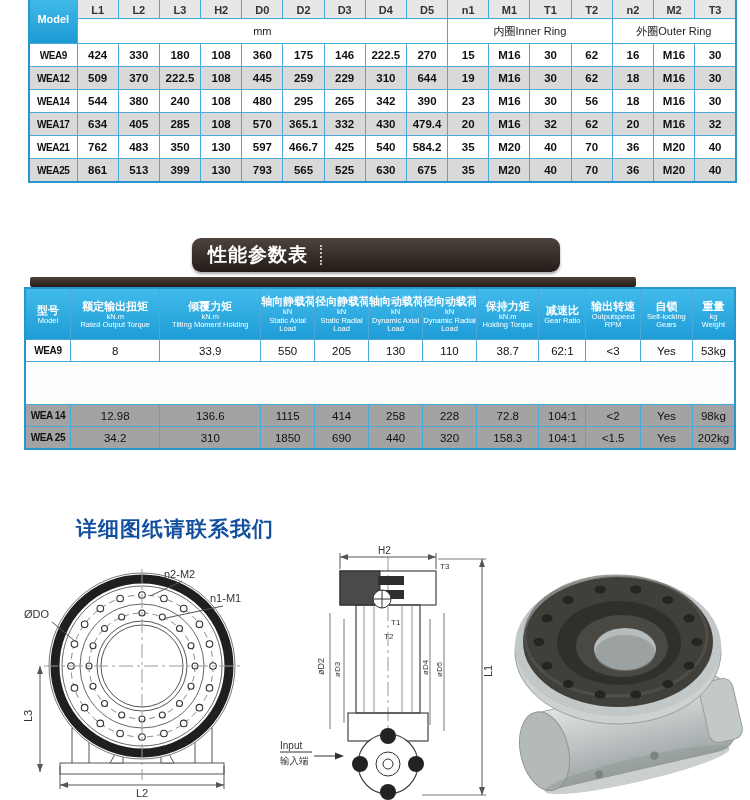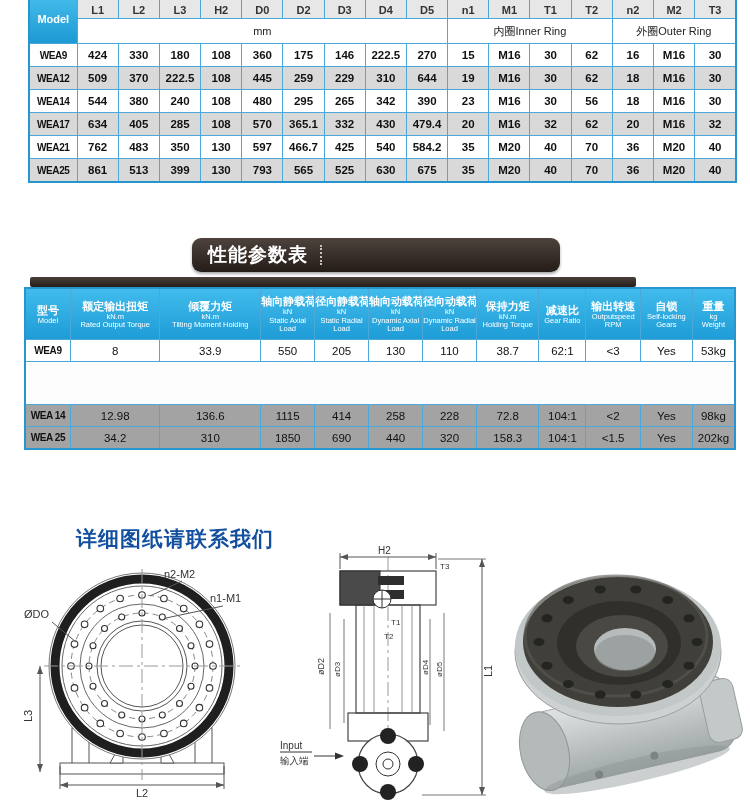--- a/index.html
+++ b/index.html
@@ -50,21 +50,21 @@
       background:linear-gradient(180deg,rgba(255,255,255,.25) 0%,rgba(250,250,250,.96) 20%,
                  rgba(247,247,247,.97) 72%,rgba(255,255,255,.08) 100%);}
   .wm .txt{position:absolute;left:258px;top:-2px;font-size:52px;letter-spacing:5px;
            color:#9c9c9c;opacity:.9;}
   .wm .blob{position:absolute;right:16px;top:2px;width:46px;height:46px;border-radius:50%;
             background:radial-gradient(circle,#bfbfbf 0%,rgba(214,214,214,0) 70%);}
 
   
   .contact{position:absolute;left:20px;top:512px;width:310px;text-align:center;}
   .contact .en{color:#1a5fae;font-size:16.5px;}
-  .contact .cn{color:#124f9e;font-size:21px;font-weight:700;margin-top:13px;letter-spacing:1px;}
+  .contact .cn{color:#124f9e;font-size:21px;font-weight:700;margin-top:3px;letter-spacing:1px;}
 
   .drawing{position:absolute;}
   svg text{font-family:"Liberation Sans",sans-serif;fill:#333;}
 </style>
 </head>
 <body>
 
 <div class="page">
 
   <table class="dim">

